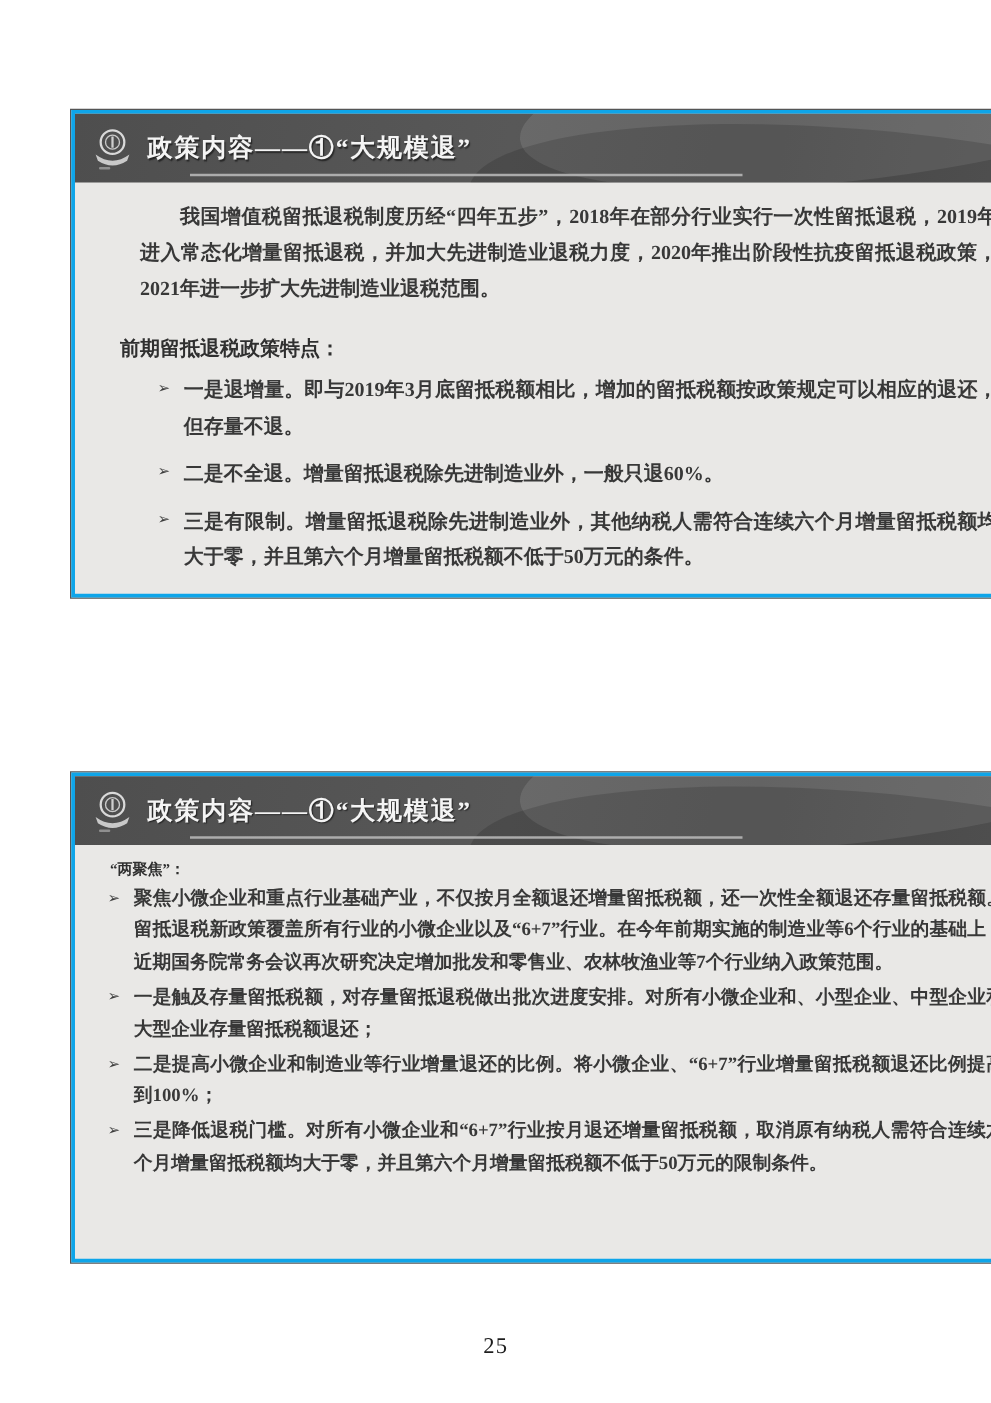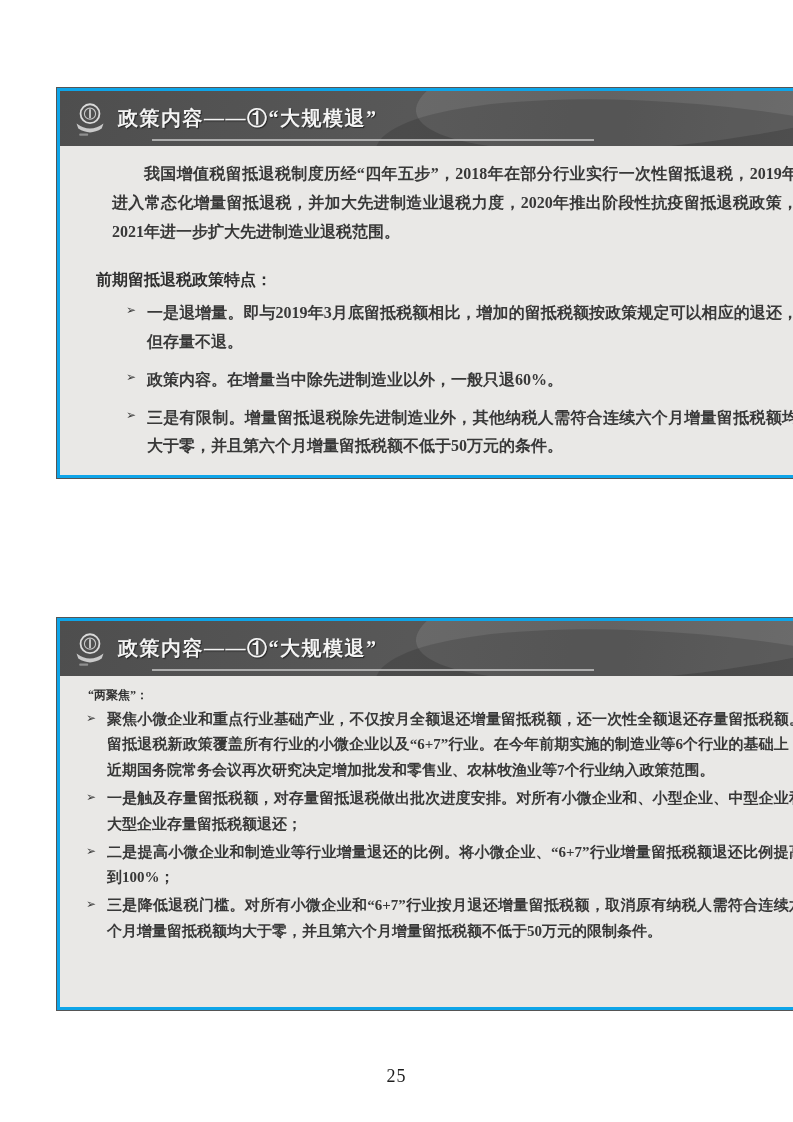--- a/index.html
+++ b/index.html
@@ -140,21 +140,21 @@
   <div class="slide-body">
     <p class="intro">我国增值税留抵退税制度历经“四年五步”，2018年在部分行业实行一次性留抵退税，2019年进入常态化增量留抵退税，并加大先进制造业退税力度，2020年推出阶段性抗疫留抵退税政策，2021年进一步扩大先进制造业退税范围。</p>
     <p class="sec-heading">前期留抵退税政策特点：</p>
     <ul class="bullets">
       <li>
         <span class="marker">➢</span>
         <span>一是退增量。即与2019年3月底留抵税额相比，增加的留抵税额按政策规定可以相应的退还，但存量不退。</span>
       </li>
       <li>
         <span class="marker">➢</span>
-        <span>政策内容。在增量当中除先进制造业以外，一般只退60%。</span>
+        <span>二是不全退。增量留抵退税除先进制造业外，一般只退60%。</span>
       </li>
       <li>
         <span class="marker">➢</span>
         <span>三是有限制。增量留抵退税除先进制造业外，其他纳税人需符合连续六个月增量留抵税额均大于零，并且第六个月增量留抵税额不低于50万元的条件。</span>
       </li>
     </ul>
   </div>
 </section>
 
 <section class="slide" id="slide2">

